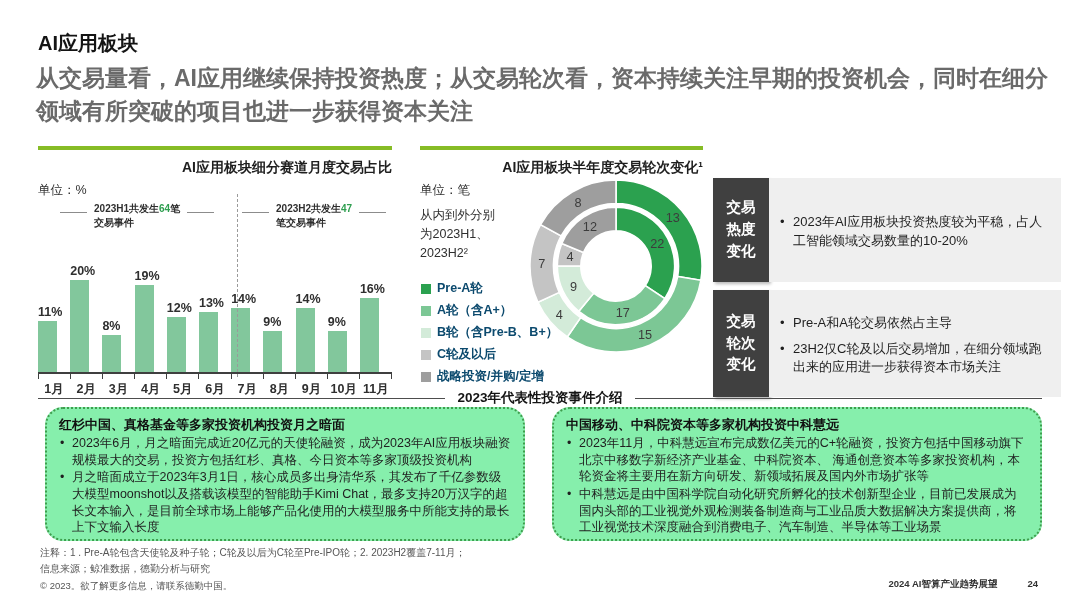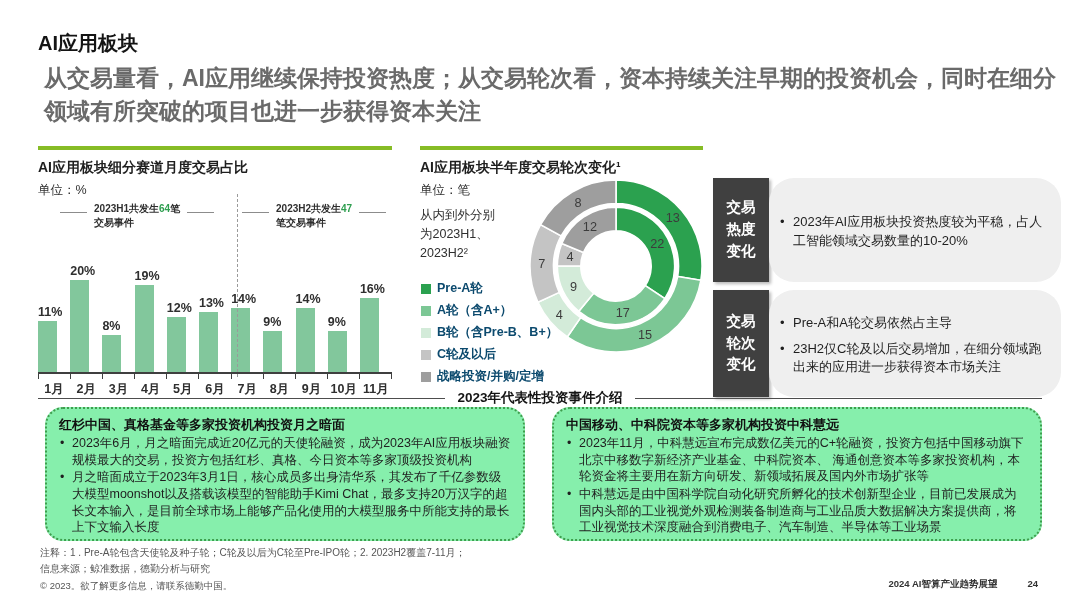--- a/index.html
+++ b/index.html
@@ -2,25 +2,25 @@
 <html><head>
 <meta charset="utf-8">
 <style>
   html,body{margin:0;padding:0;}
   body{
     width:1080px;height:607px;position:relative;background:#ffffff;overflow:hidden;
     font-family:"Liberation Sans","DejaVu Sans",sans-serif;color:#1f1f1f;
   }
   
   .page-title{position:absolute;left:38px;top:30px;font-size:20px;font-weight:bold;color:#141414;}
-  .page-subtitle{position:absolute;left:44px;top:62px;width:1012px;font-size:23px;font-weight:bold;color:#6a6a6a;line-height:1.42;}
+  .page-subtitle{position:absolute;left:36px;top:62px;width:1012px;font-size:23px;font-weight:bold;color:#6a6a6a;line-height:1.42;}
   
   .left-panel{position:absolute;left:38px;top:146px;width:354px;}
   .accent-bar{height:4px;background:#86BC25;}
-  .chart-title{font-size:14px;font-weight:bold;color:#1f1f1f;margin-top:9px;}
+  .chart-title{font-size:14px;font-weight:bold;color:#1f1f1f;margin-top:9px;text-align:right;}
   .chart-unit{font-size:12.5px;color:#2f2f2f;margin-top:5px;}
   .annotations{display:flex;margin-top:3px;height:46px;}
   .ann-half{display:flex;justify-content:center;gap:7px;}
   .ann-left{width:56%;}
   .ann-right{width:44%;}
   .ann-dash{width:27px;border-top:1.5px solid #8c8c8c;margin-top:10px;}
   .ann-text{font-size:10px;font-weight:bold;text-align:left;line-height:1.35;color:#2f2f2f;white-space:nowrap;}
   .green-num{color:#2E9E4F;}
   .plot{position:relative;margin-top:12px;}
   .bar-area{display:flex;height:112px;align-items:flex-end;}
@@ -38,21 +38,21 @@
   .donut-svg{position:absolute;left:108px;top:32px;}
   .legend{position:absolute;left:1px;top:134px;}
   .legend-row{display:flex;align-items:center;margin-bottom:5px;}
   .legend-swatch{width:10px;height:10px;margin-right:6px;flex:none;}
   .legend-label{font-size:12.5px;font-weight:bold;color:#0c4a6e;white-space:nowrap;}
   
   .insight-box{position:absolute;left:713px;width:348px;display:flex;}
   .insight-label{width:56px;background:#404040;color:#fff;font-weight:bold;font-size:14.5px;
     display:flex;align-items:center;justify-content:center;text-align:center;line-height:1.5;
     white-space:pre-line;box-shadow:2px 2px 3px rgba(0,0,0,0.28);}
-  .insight-content{flex:1;background:#EFEFEF;padding:12px 14px 8px 10px;display:flex;flex-direction:column;justify-content:center;border-radius:25px;}
+  .insight-content{flex:1;background:#EFEFEF;padding:12px 14px 8px 10px;display:flex;flex-direction:column;justify-content:center;}
   ul.bullets{list-style:none;margin:0;padding:0;}
   ul.bullets li{position:relative;padding-left:14px;font-size:13px;line-height:1.45;color:#1f1f1f;margin-bottom:7px;}
   ul.bullets li:last-child{margin-bottom:0;}
   ul.bullets li::before{content:"\2022";position:absolute;left:1px;top:0;}
   
   .events-header{position:absolute;top:389px;left:38px;width:1004px;display:flex;align-items:center;gap:12px;}
   .header-line{flex:1;border-top:1.5px solid #4d4d4d;}
   .events-header-text{font-size:13.5px;font-weight:bold;color:#141414;white-space:nowrap;}
   .event-box{position:absolute;top:407px;height:134px;border:2px dotted #3E9E4D;border-radius:18px;
     padding:7px 12px 5px;box-sizing:border-box;background:#86efac;}

